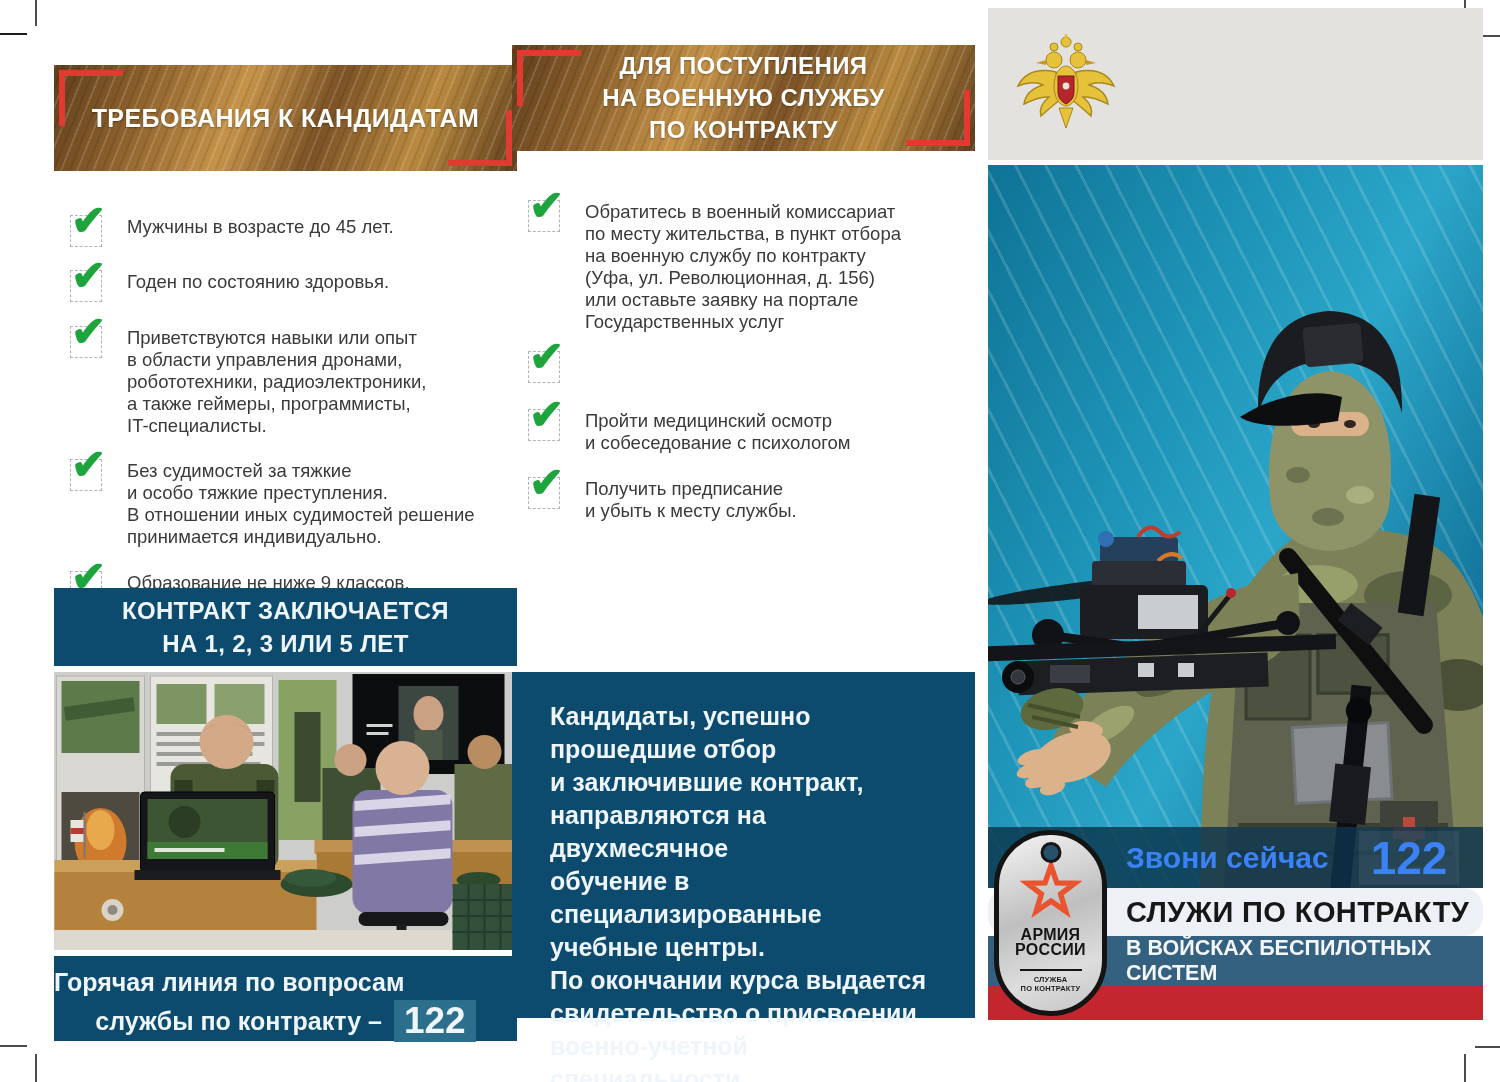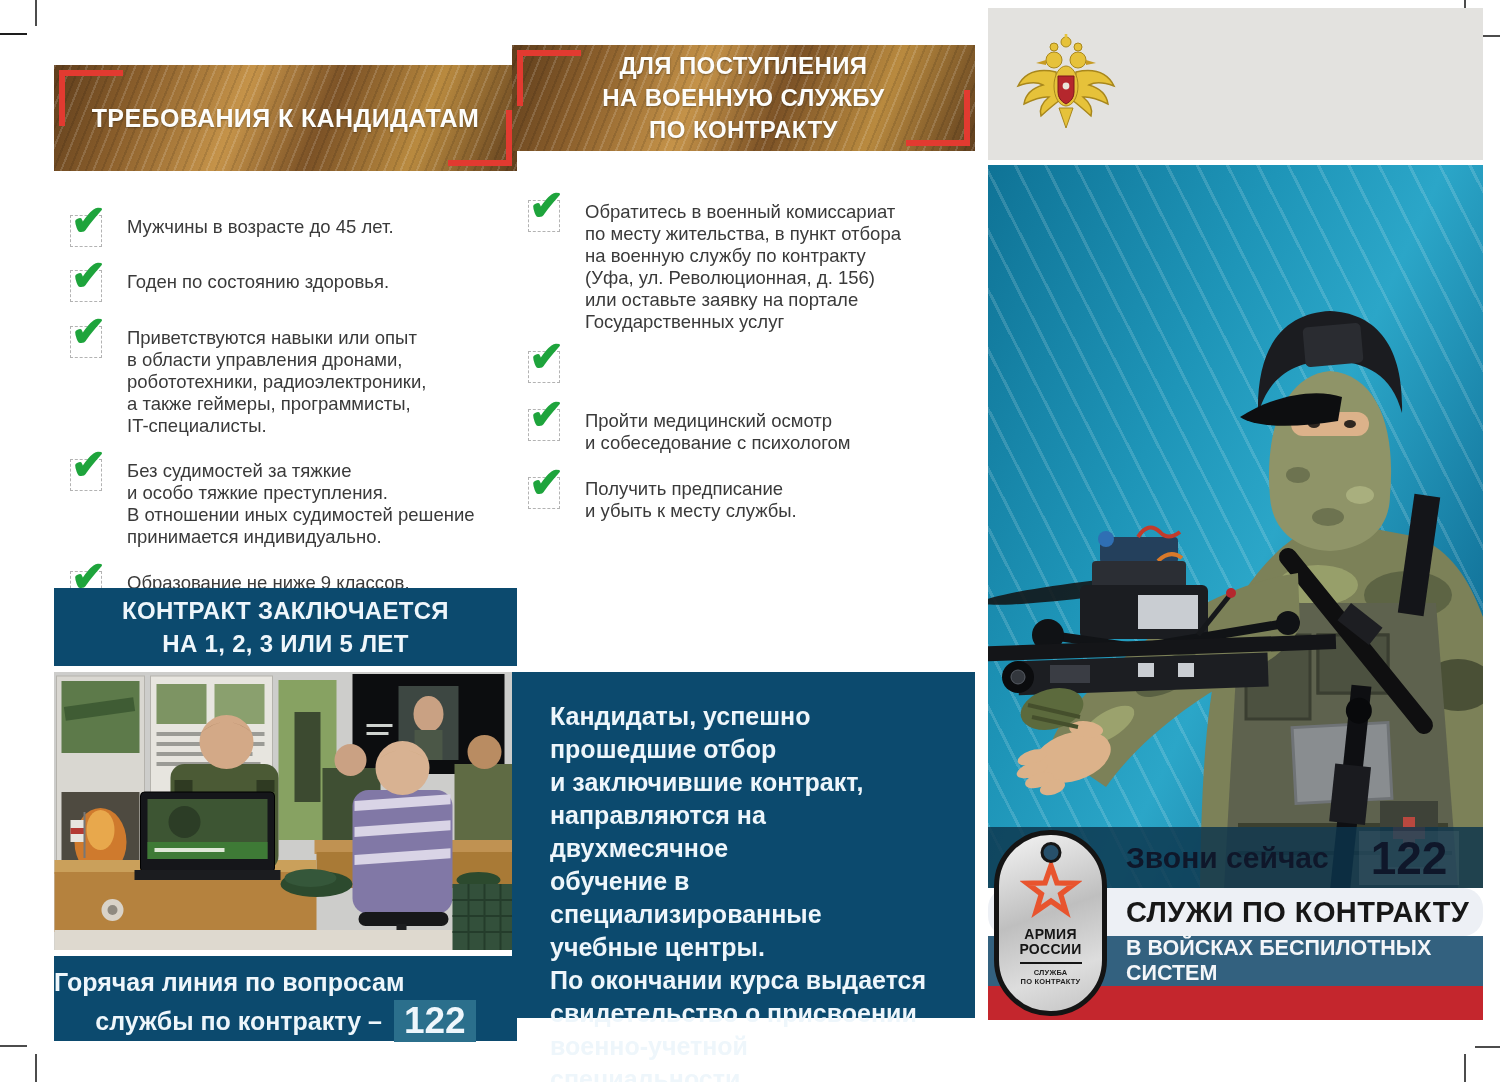--- a/index.html
+++ b/index.html
@@ -64,38 +64,38 @@
       repeating-linear-gradient(63deg, rgba(255,255,255,.15) 0 3px, rgba(255,255,255,0) 3px 27px),
       linear-gradient(115deg,#0f7396 0%,#1e95b8 35%,#2ba6c8 55%,#12739a 85%,#0d6286 100%);}
   .photo-soldier svg{display:block;width:100%;height:100%;}
   
   .mod-header{position:absolute;top:8px;left:0;width:100%;height:152px;background:#e3e2df;}
   .mod-header svg{position:absolute;left:28px;top:26px;width:100px;height:100px;}
   .mod-title{position:absolute;left:138px;top:44px;margin:0;color:#c5262b;
     font-size:23.5px;font-weight:700;line-height:34px;letter-spacing:.2px;}
   .band{position:absolute;left:0;width:100%;box-sizing:border-box;}
   .band-call{top:827px;height:61px;background:rgba(12,52,76,.82);z-index:2;
-    display:flex;align-items:center;padding-left:138px;color:#0f172a;}
+    display:flex;align-items:center;padding-left:138px;color:#3b82f6;}
   .call-label{font-size:30px;font-weight:600;}
   .call-num{margin-left:30px;padding:0 12px;font-size:46px;font-weight:700;background:rgba(255,255,255,.07);}
   .band-serve{top:888px;height:48px;background:#edf0f5;display:flex;align-items:center;
     padding-left:138px;z-index:2;border-radius:20px;}
   .band-serve span{color:#171717;font-size:29px;font-weight:700;letter-spacing:.4px;}
   .band-troops{top:936px;height:50px;background:#33617f;display:flex;align-items:center;
     padding-left:138px;z-index:2;}
   .band-troops span{color:#f4f6f9;font-size:21.5px;font-weight:700;}
   .band-red{top:986px;height:34px;background:#c4262d;z-index:2;}
   
   .dogtag{position:absolute;left:6px;top:830px;width:113px;height:186px;z-index:3;
     background:linear-gradient(160deg,#f4f4f4 0%,#bfbfbf 45%,#dddddd 75%,#c4c4c4 100%);
     border:5px solid #141414;border-radius:56px;box-sizing:border-box;text-align:center;}
   .tag-hole{position:absolute;left:50%;top:7px;transform:translateX(-50%);width:15px;height:15px;
     border-radius:50%;background:#27506b;border:3px solid #161616;}
   .dogtag svg{margin-top:26px;width:62px;height:60px;}
-  .tag-army{margin:2px 0 5px;font-size:14px;font-weight:900;color:#151515;line-height:15px;letter-spacing:.3px;}
+  .tag-army{margin:2px 0 12px;font-size:16px;font-weight:900;color:#151515;line-height:15px;letter-spacing:.3px;}
   .tag-line{width:62px;height:2px;background:#151515;margin:5px auto 4px;}
   .tag-service{margin:0;font-size:7.5px;font-weight:700;color:#222;line-height:9px;letter-spacing:.2px;}
 </style>
 </head>
 <body>
 
 <div class="sheet">
 
   <div class="crop" style="left:35px;top:0;width:2px;height:26px;"></div>
   <div class="crop" style="left:0;top:33px;width:27px;height:2px;background:#1d1d1d;"></div>

